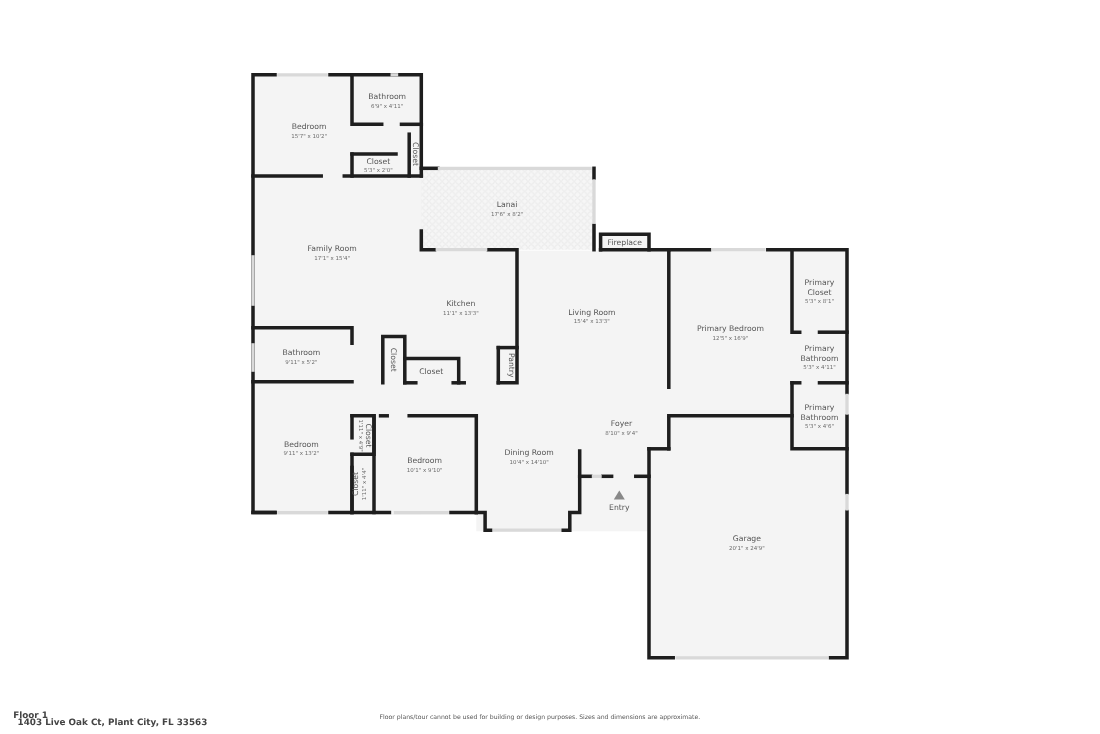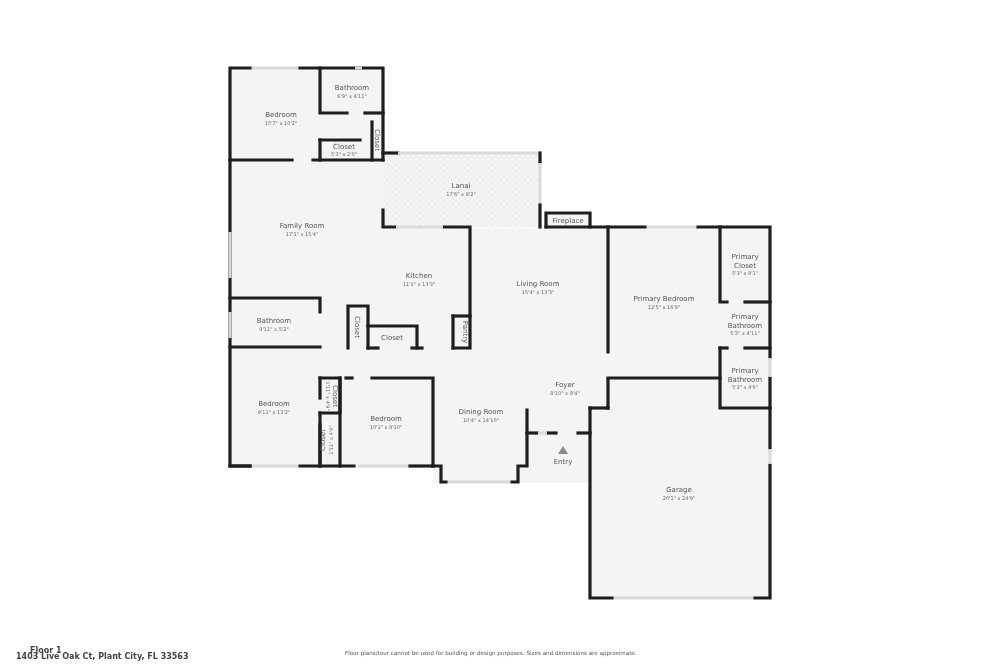--- a/index.html
+++ b/index.html
@@ -4,21 +4,21 @@
 <style>
   html, body { margin: 0; padding: 0; background: #ffffff; }
   body { width: 1000px; height: 667px; position: relative; overflow: hidden; font-family: "DejaVu Sans", sans-serif; }
   svg { position: absolute; left: 0; top: 0; }
   .floor { fill: #f4f4f4; }
   .wall { stroke: #1e1e1e; stroke-width: 3.2; fill: none; stroke-linecap: square; }
   .win { stroke: #d9d9d9; stroke-width: 3; fill: none; }
   .rname { font-family: "DejaVu Sans", sans-serif; font-size: 7px; fill: #555555; text-anchor: middle; }
   .rdim { font-family: "DejaVu Sans", sans-serif; font-size: 5px; fill: #6a6a6a; text-anchor: middle; }
   .footer-addr { position: absolute; left: 16px; top: 628px; font-size: 8px; font-weight: bold; color: #444; margin-top: 24px; }
-  .footer-floor { position: absolute; left: 30px; top: 646px; font-size: 8px; font-weight: bold; color: #444; }
+  .footer-floor { position: absolute; left: 12px; top: 646px; font-size: 8px; font-weight: bold; color: #444; }
   .disclaimer { position: absolute; left: 345px; top: 650px; font-size: 5.6px; color: #555; white-space: nowrap; }
 </style>
 </head>
 <body>
 
 <svg width="1000" height="667" viewBox="0 0 1000 667">
   <defs>
     <pattern id="tile" width="6" height="6" patternUnits="userSpaceOnUse">
       <rect width="6" height="6" fill="#f6f6f6"></rect>
       <circle cx="3" cy="3" r="2.4" fill="none" stroke="#e2e2e2" stroke-width="0.6"></circle>

